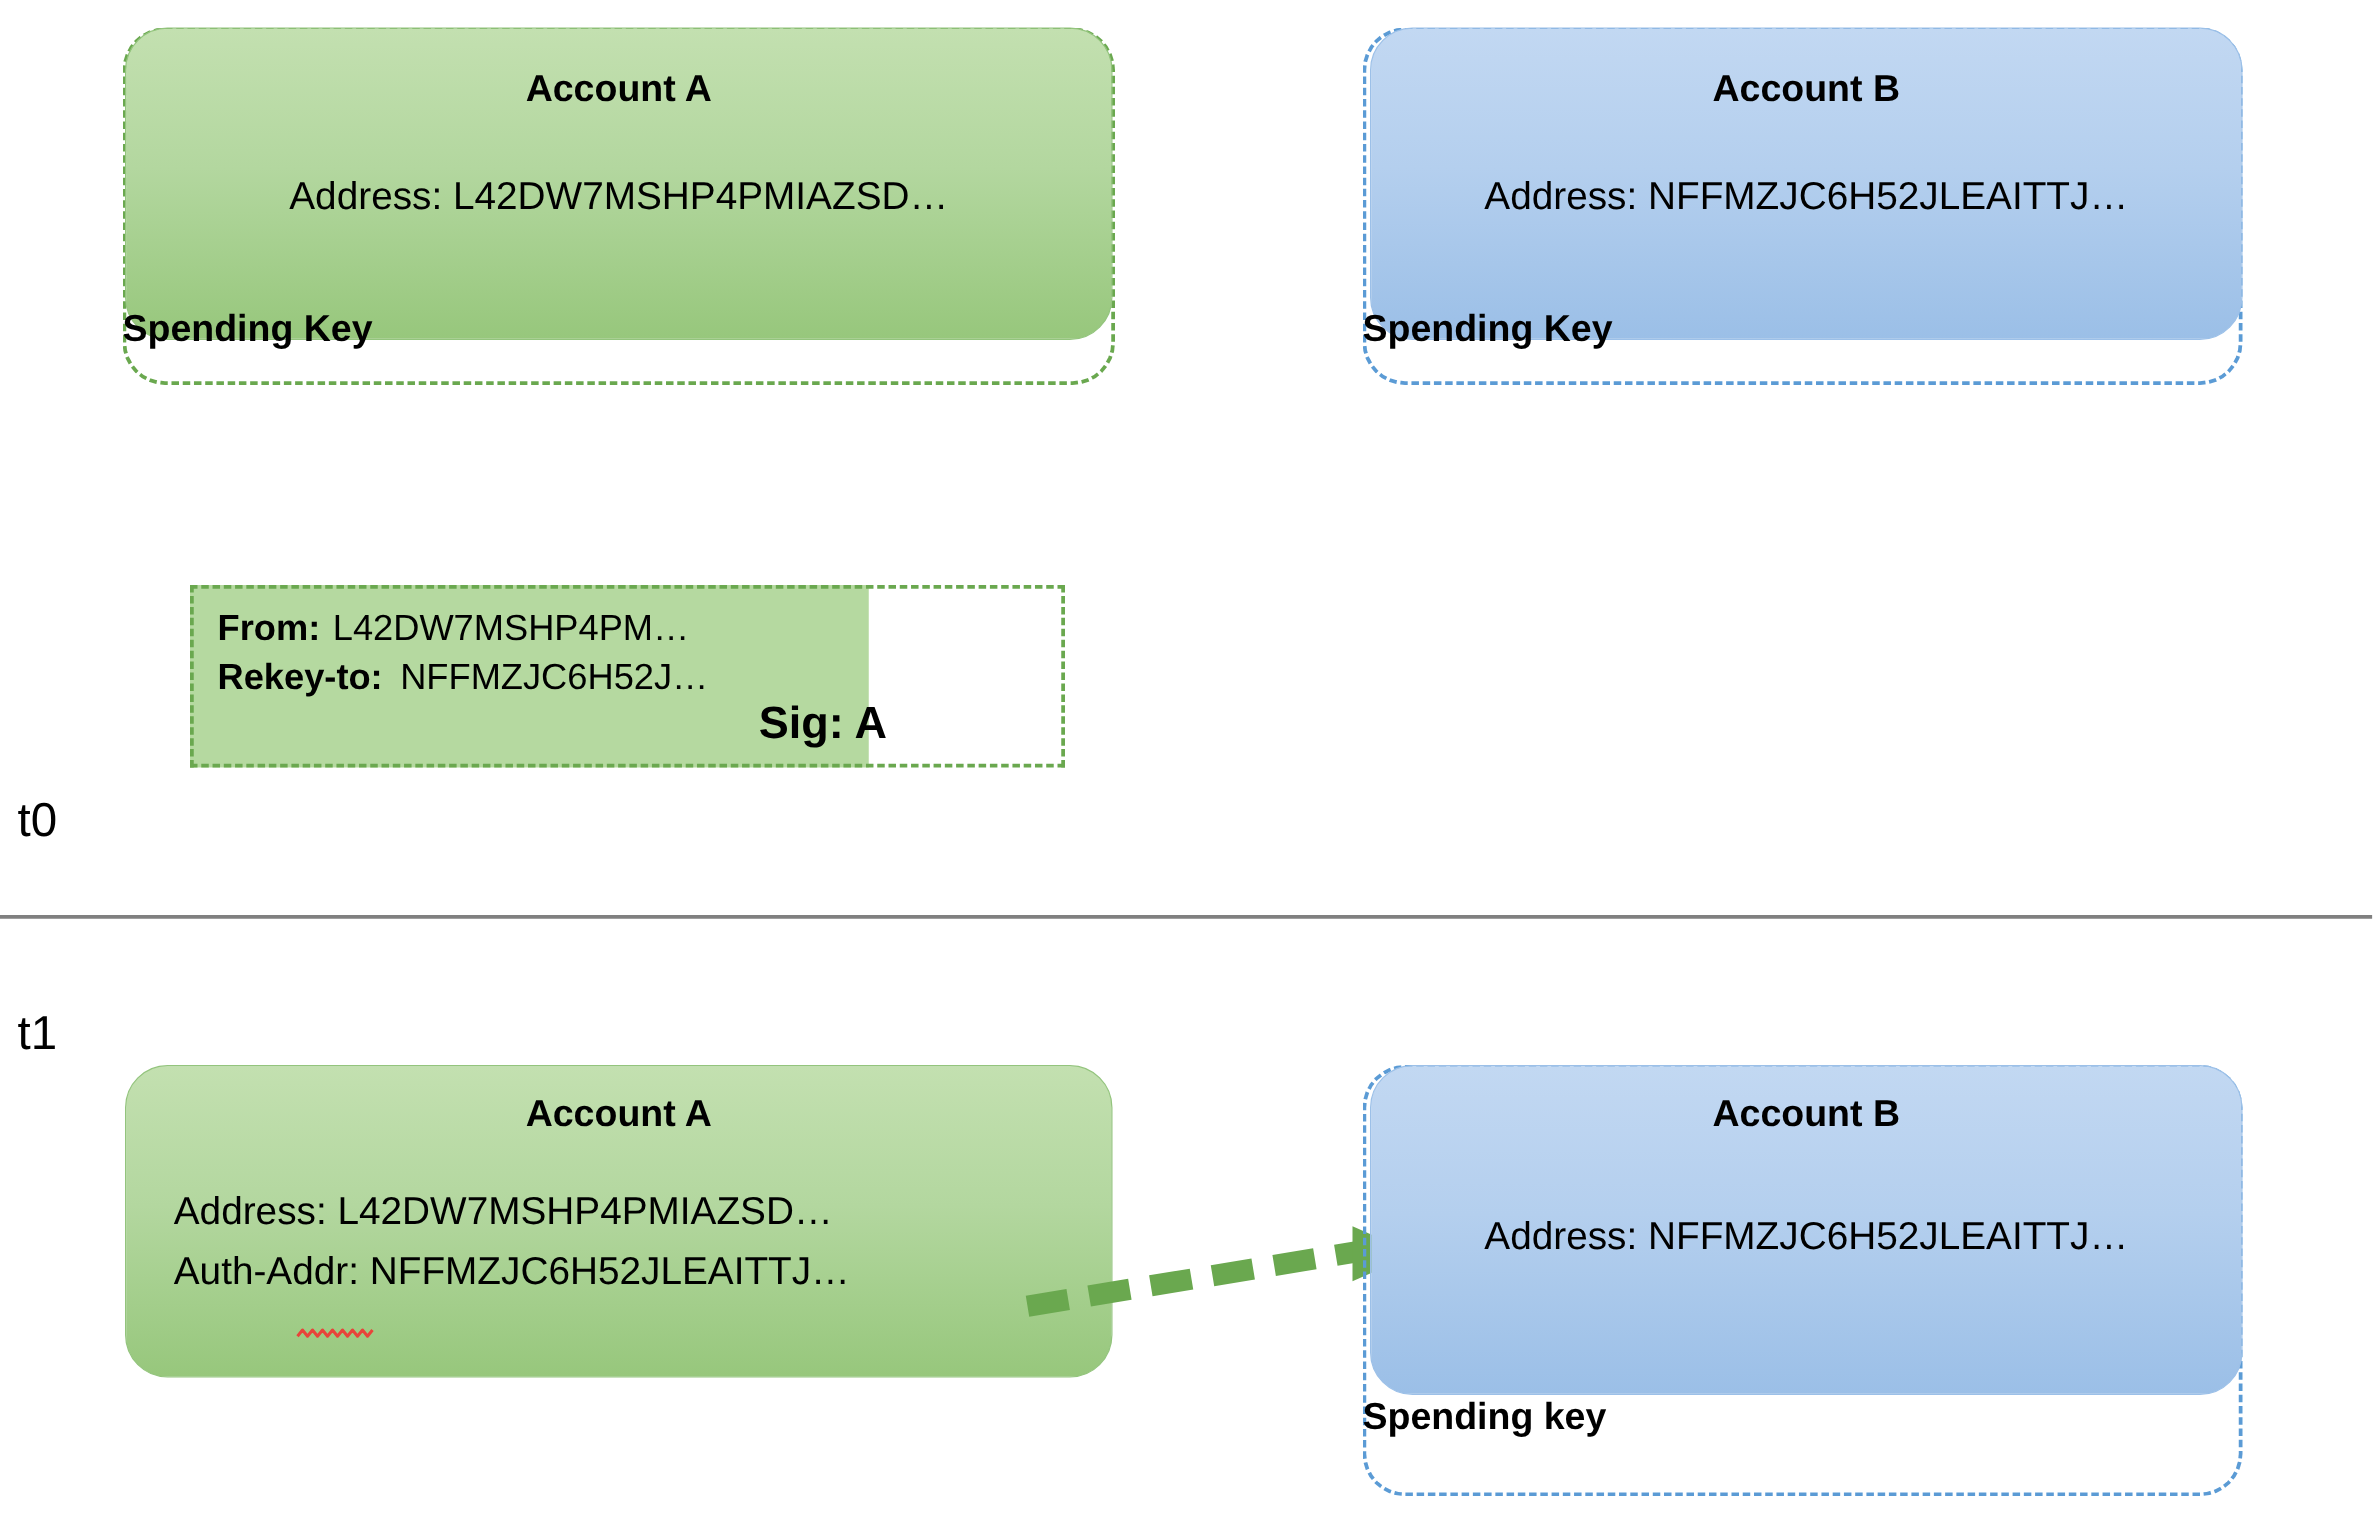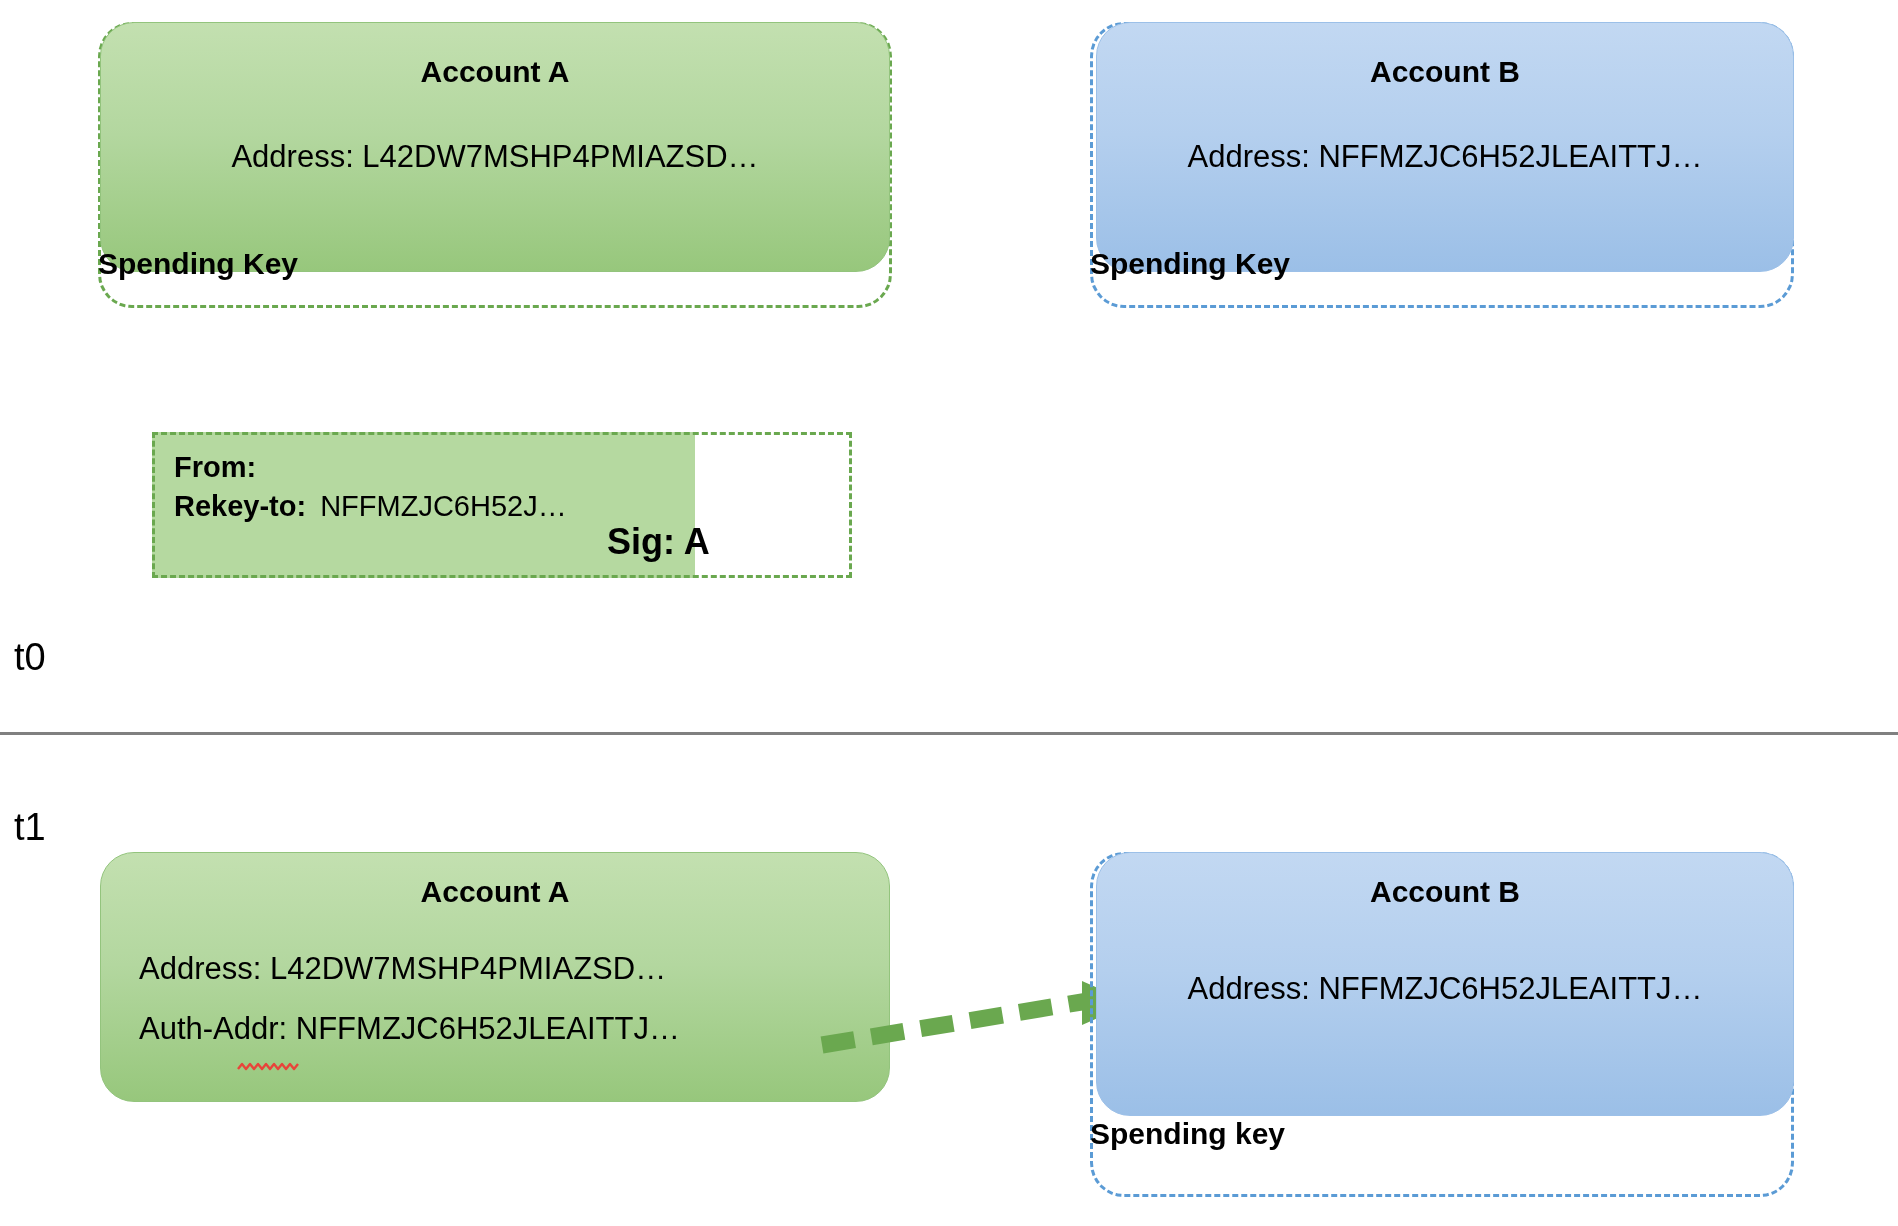--- a/index.html
+++ b/index.html
@@ -164,48 +164,49 @@
 
   <div class="acct-group">
     <div class="dashed-shell blue" style="left:1090px; top:22px; width:704px; height:286px;"></div>
     <div class="solid-card blue" style="left:1096px; top:22px; width:698px; height:250px;">
       <div class="card-title" style="margin-top:34px;">Account B</div>
       <div class="card-line" style="margin-top:50px;">Address: NFFMZJC6H52JLEAITTJ…</div>
     </div>
     <div class="spending-label" style="left:1090px; top:247px; width:704px;">Spending Key</div>
   </div>
 
-  <div class="txn-wrap" style="left:152px; top:432px; width:700px; height:146px;">
+  <div class="txn-wrap" style="left:152px; top:468px; width:700px; height:146px;">
     <div class="txn-fill" style="width:543px;"></div>
     <div class="txn-dashed"></div>
 
     <div class="txn-rows">
       <div class="txn-row">
         <span class="txn-key">From:</span>
+        <span>L42DW7MSHP4PM…</span>
       </div>
       <div class="txn-row">
         <span class="txn-key wide">Rekey-to:</span>
         <span>NFFMZJC6H52J…</span>
       </div>
     </div>
 
     <div class="txn-sig" style="left:455px; top:57px;">Sig: A</div>
   </div>
 
   <div class="t-label" style="left:14px; top:638px;">t0</div>
 
   <div class="divider" style="left:0px; top:732px; width:1898px; height:3px;"></div>
 
   <div class="t-label" style="left:14px; top:808px;">t1</div>
 
   <div class="acct-group">
     <div class="solid-card green" style="left:100px; top:852px; width:790px; height:250px;">
       <div class="card-title" style="margin-top:24px;">Account A</div>
       <div class="card-line" style="margin-top:42px; align-self:flex-start; margin-left:38px;">Address: L42DW7MSHP4PMIAZSD…</div>
-      <div class="card-line" style="margin-top:20px; align-self:flex-start; margin-left:38px;">Auth-Addr: NFFMZJC6H52JLEAITTJ…</div>
+      <div class="card-line" style="margin-top:8px; align-self:flex-start; margin-left:38px;">Auth-Addr: NFFMZJC6H52JLEAITTJ…</div>
     </div>
 
     <svg class="squiggle-svg" style="left:238px; top:1062px;" width="62" height="10" viewBox="0 0 62 10">
       <path d="M0 7 L4 2 L8 7 L12 2 L16 7 L20 2 L24 7 L28 2 L32 7 L36 2 L40 7 L44 2 L48 7 L52 2 L56 7 L60 2" fill="none" stroke="#e8443a" stroke-width="2.4" stroke-linejoin="round"></path>
     </svg>
   </div>
 
   <svg class="arrow-svg" style="left:820px; top:985px;" width="330" height="70" viewBox="0 0 330 70">
     <line x1="2" y1="60" x2="268" y2="16" stroke="#6aa84f" stroke-width="17" stroke-dasharray="33 17" stroke-linecap="butt"></line>
     <polygon points="262,40 262,-4 312,18" fill="#6aa84f"></polygon>

